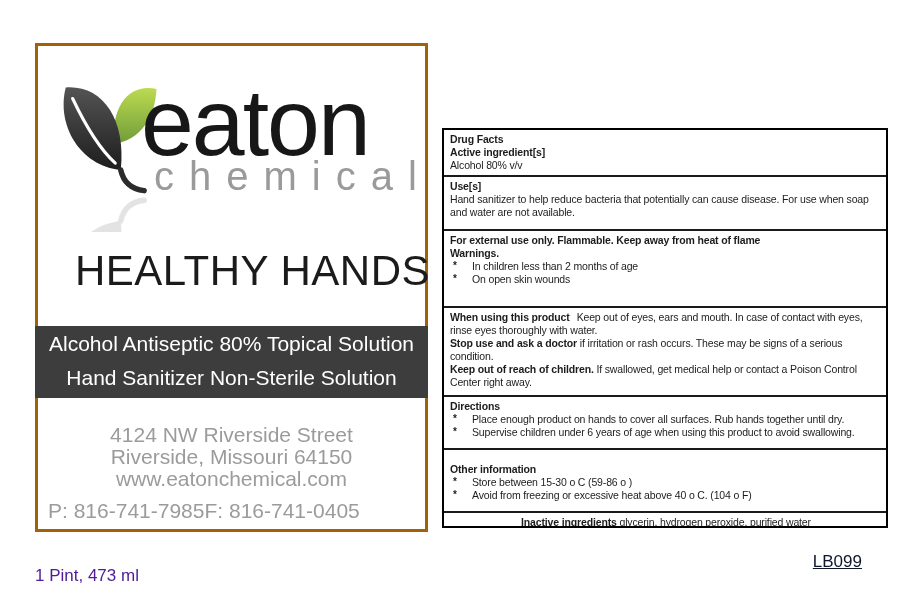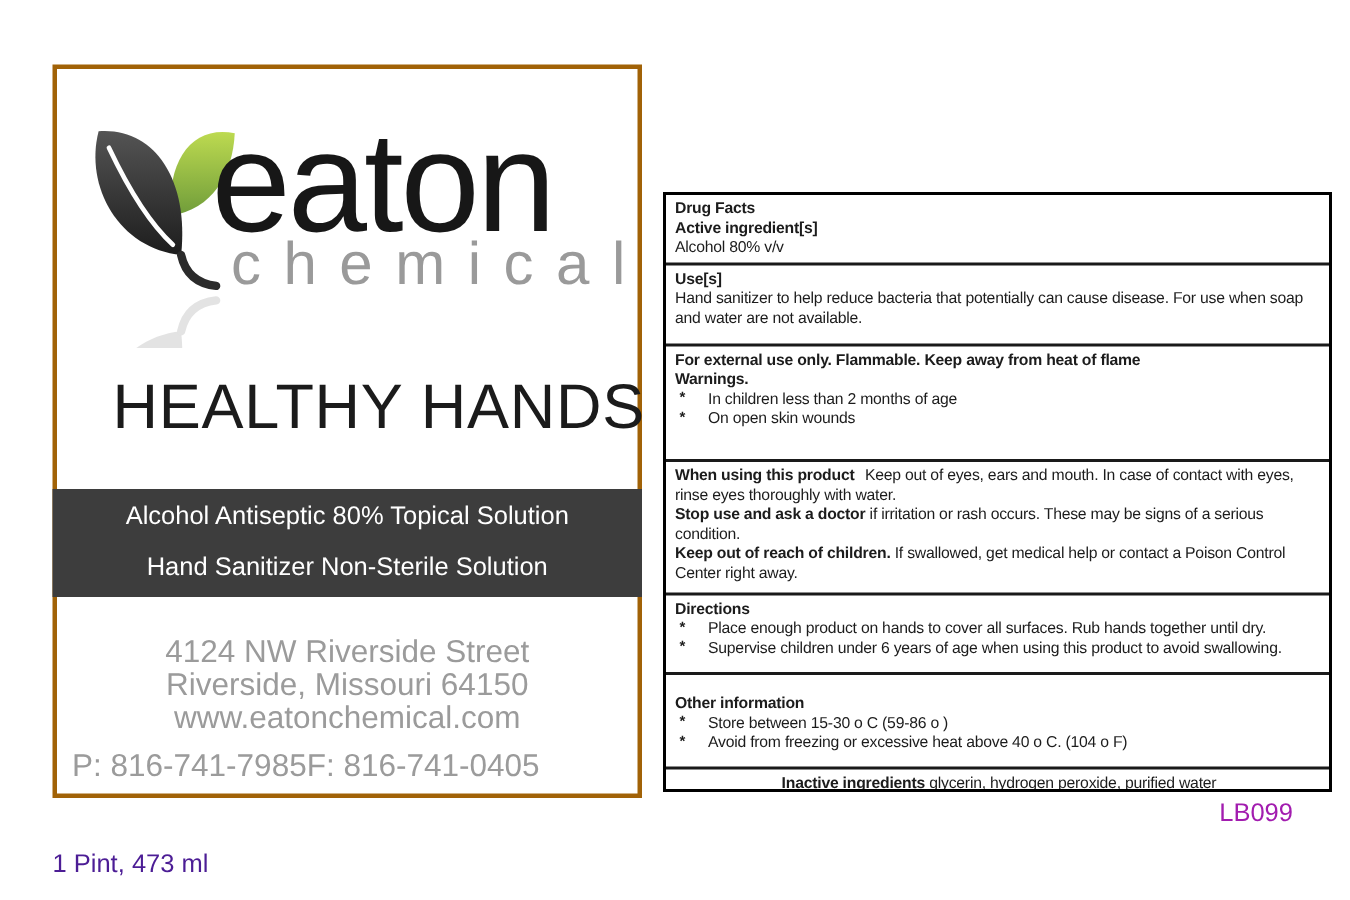--- a/index.html
+++ b/index.html
@@ -41,21 +41,21 @@
     font-size: 42px; line-height: 1.1; font-weight: 400;
     color: #1b1b1b; white-space: nowrap; letter-spacing: 0.5px; margin-left: 21px;
   }
   .banner {
     position: absolute; left: -3px; top: 280px;
     width: 393px; height: 72px;
     background: #3d3d3d;
     color: #ffffff; text-align: center;
     padding-top: 1px;
   }
-  .banner div { font-size: 17px; line-height: 34px; white-space: nowrap; }
+  .banner div { font-size: 21px; line-height: 34px; white-space: nowrap; }
   .address {
     position: absolute; left: 0; top: 378px; width: 100%;
     text-align: center; color: #9b9b9b;
     font-size: 21px; line-height: 22px;
   }
   .phone-row {
     position: absolute; left: 10px; right: 10px; bottom: 6px;
     display: flex; justify-content: flex-start;
     color: #9b9b9b; font-size: 21px;
   }
@@ -87,22 +87,22 @@
     font-weight: 700; font-size: 10px; line-height: 11px;
   }
   .li .txt { flex: 1; }
 
   
   .net-contents {
     position: absolute; left: 35px; top: 566px;
     font-size: 17px; color: #4c1d95;
   }
   .label-code {
-    position: absolute; right: 38px; top: 532px;
-    font-size: 17px; color: #a21caf;
+    position: absolute; right: 38px; top: 552px;
+    font-size: 17px; color: #0f172a; text-decoration: underline;
   }
 </style>
 </head>
 <body>
 
 <div class="page">
 
   <div class="left-panel">
 
     <svg class="logo-mark" viewBox="0 0 160 218" preserveAspectRatio="xMidYMin meet">

